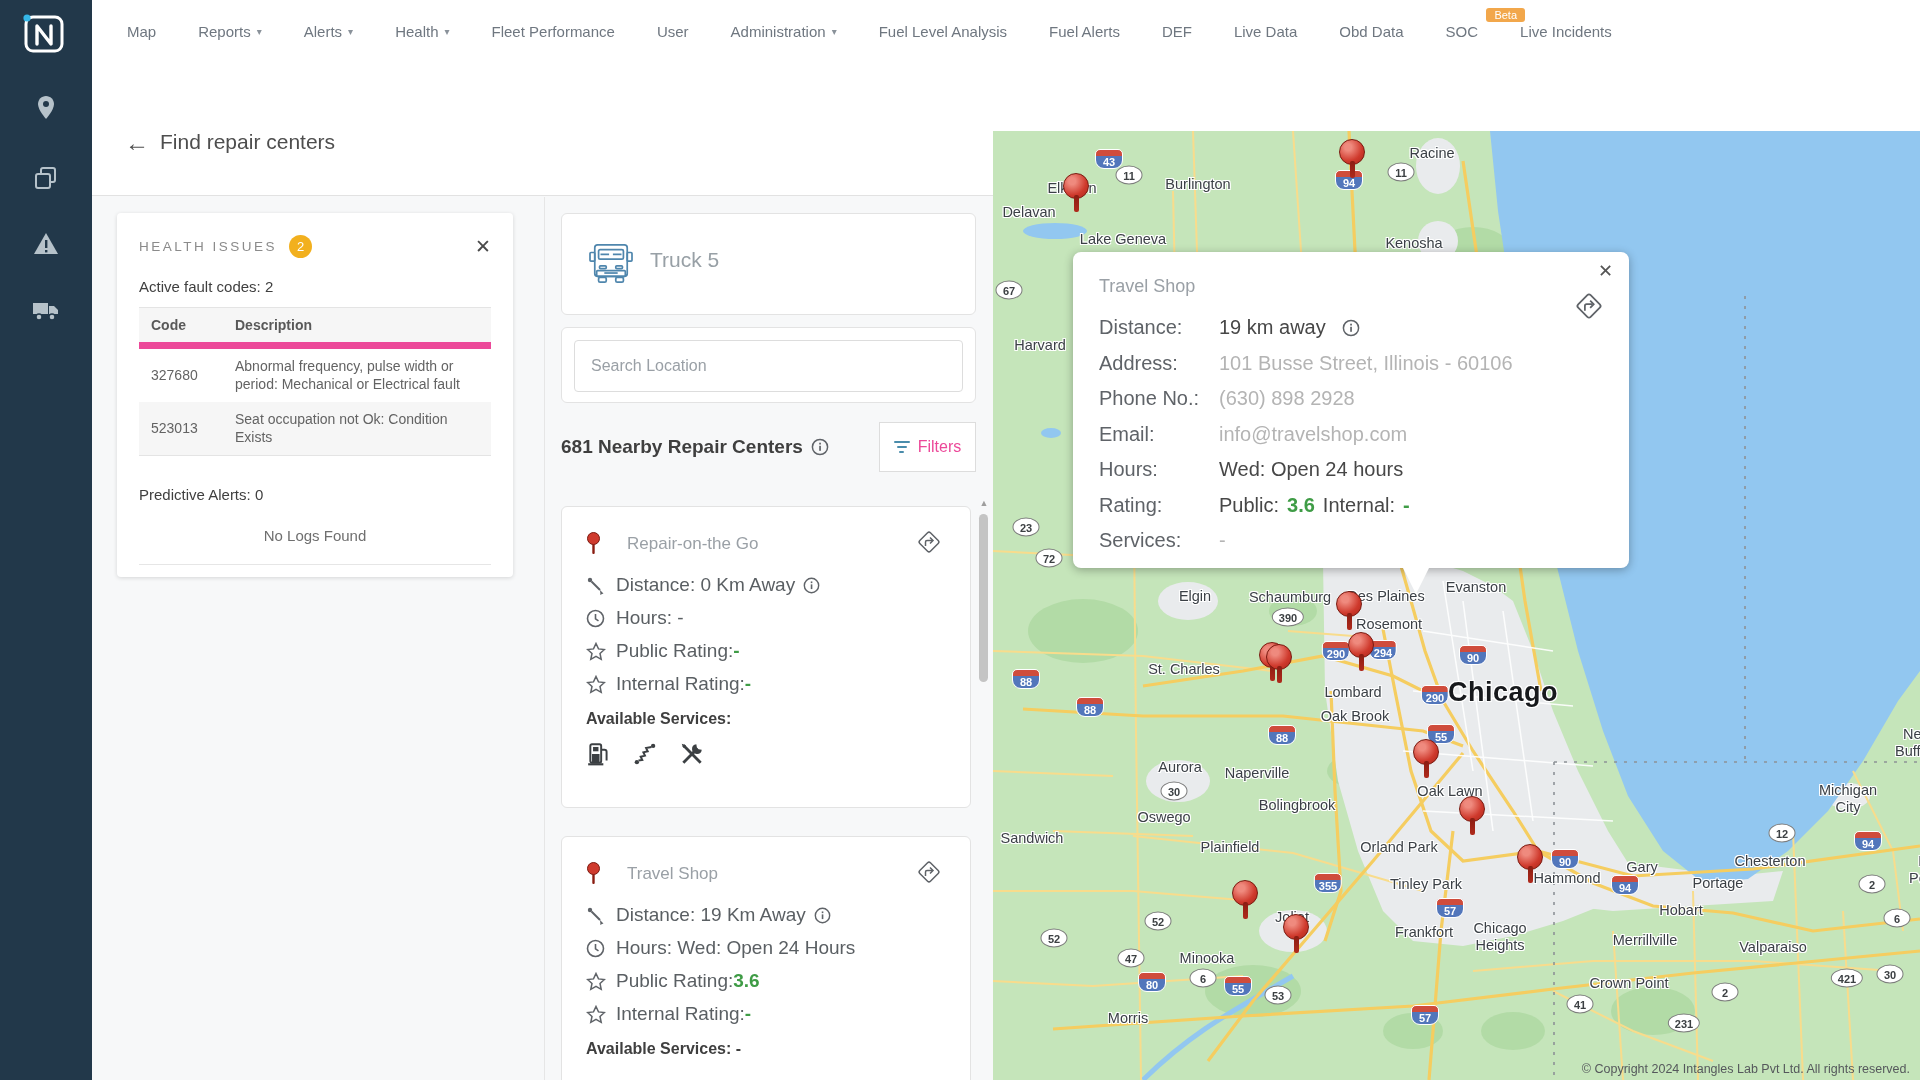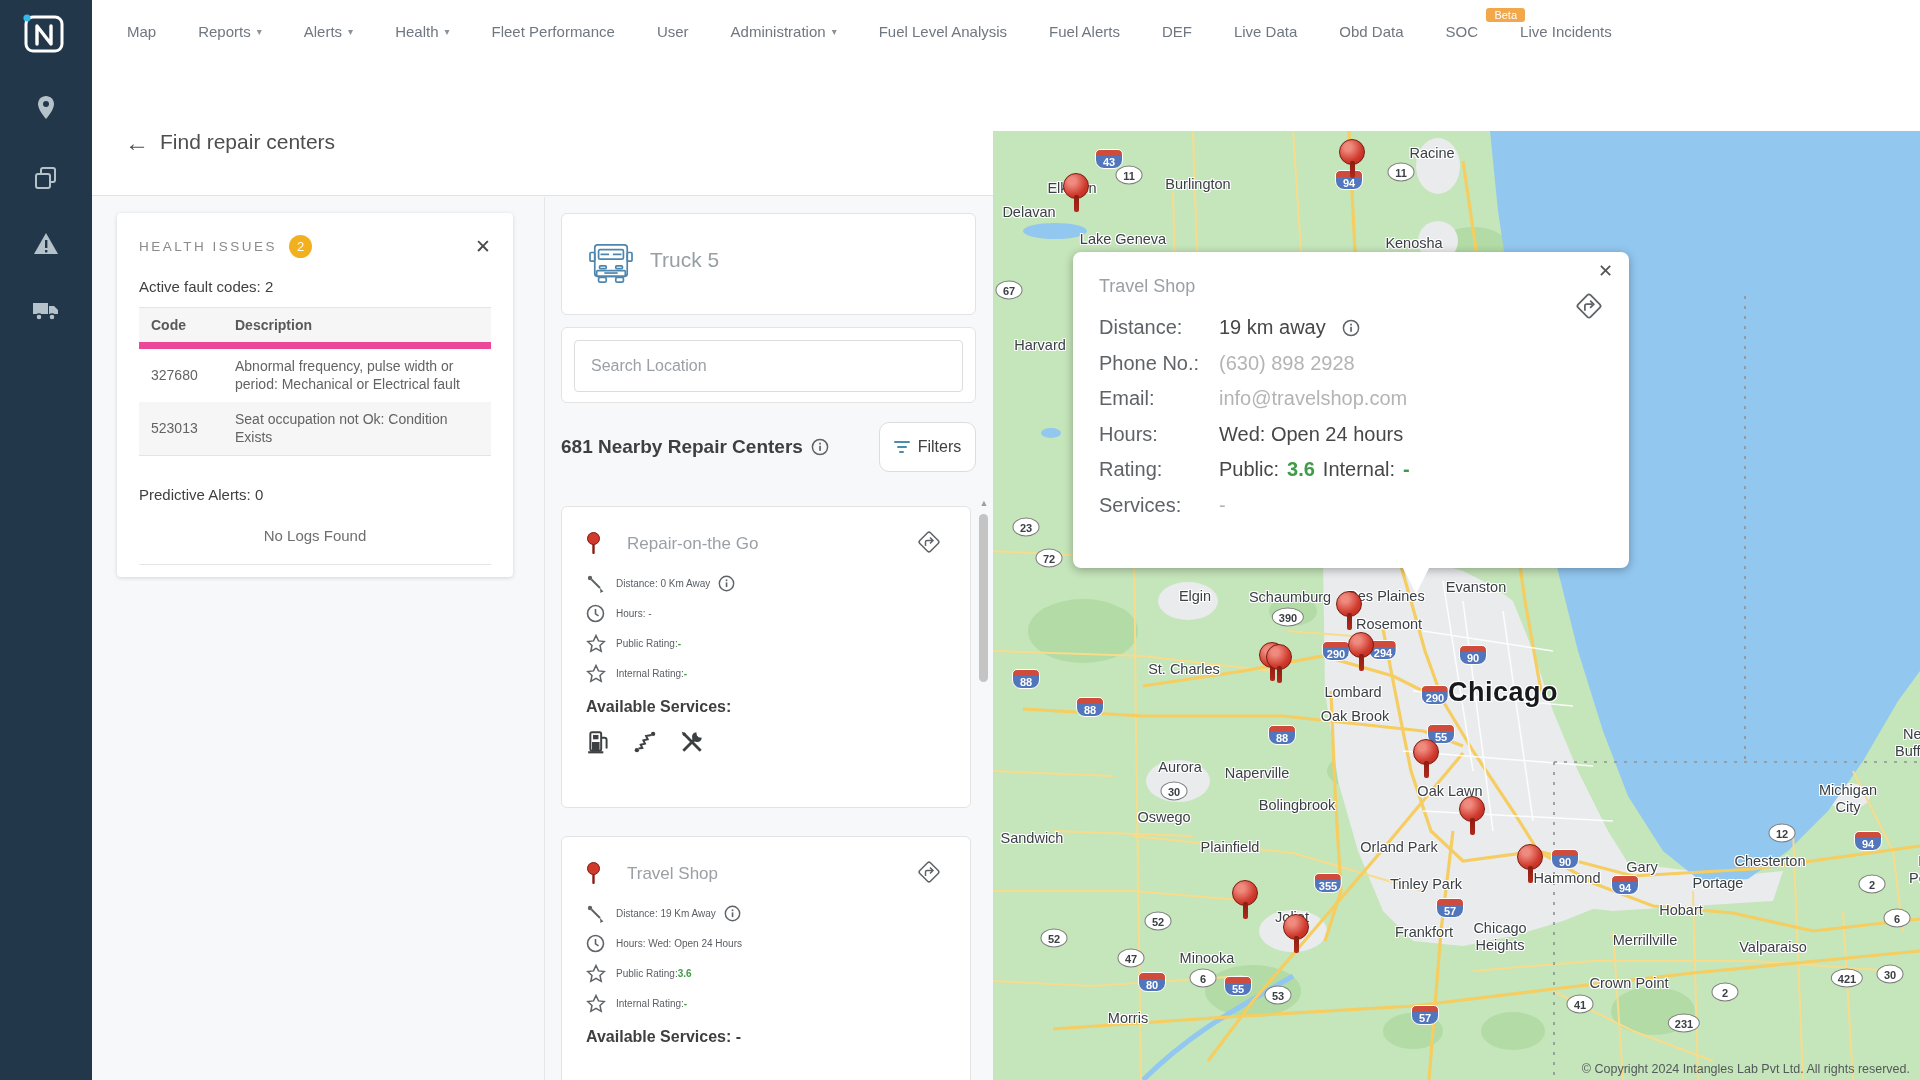--- a/index.html
+++ b/index.html
@@ -53,33 +53,33 @@
   #truck-card { top:16px; height:102px; }
   #truck-card svg { position:absolute; left:26px; top:28px; }
   #truck-name { position:absolute; left:88px; top:34px; font-size:21px; color:#98a0a6; }
   #search-wrap { top:130px; height:76px; padding:12px; }
   #search-input { width:100%; height:52px; border:1px solid #ddd; border-radius:4px; font-size:16px; color:#444;
                   padding:0 16px; outline:none; font-family:"Liberation Sans",sans-serif; }
   #search-input::placeholder { color:#9aa0a6; }
   #list-header { position:absolute; left:16px; top:222px; width:415px; height:56px; display:flex; align-items:center; }
   #list-count { font-size:19px; font-weight:700; color:#3f3f3f; }
   .info-ic { display:inline-flex; margin-left:8px; }
-  #filters-btn { margin-left:auto; width:97px; height:50px; background:#fff; border:1px solid #ddd; border-radius:10px;
-                 color:#404040; font-size:16px; display:flex; align-items:center; justify-content:center; gap:8px; cursor:pointer; }
+  #filters-btn { margin-left:auto; width:97px; height:50px; background:#fff; border:1px solid #ddd; border-radius:0;
+                 color:#ec4899; font-size:16px; display:flex; align-items:center; justify-content:center; gap:8px; cursor:pointer; }
   .filter-ic { display:inline-block; width:16px; }
   .filter-ic i { display:block; height:2px; background:#4a8cab; margin:3px auto; border-radius:1px; }
   .filter-ic i:nth-child(1){width:16px}.filter-ic i:nth-child(2){width:10px}.filter-ic i:nth-child(3){width:5px}
 
   .rc-card { padding:18px 24px; width:410px; }
   #rc-card-1 { top:309px; height:302px; }
   #rc-card-2 { top:639px; height:300px; }
   .rc-title { display:flex; align-items:center;gap:12px; }
   .rc-name { margin-left:14px; font-size:17px; color:#9aa0a6; }
   .rc-route { margin-left:auto; cursor:pointer; }
-  .rc-row { display:flex; align-items:center; margin-top:11px; font-size:10px; color:#5a5f63; }
+  .rc-row { display:flex; align-items:center; margin-top:11px; font-size:19px; color:#5a5f63; }
   .rc-row .ric { width:30px; flex:none; display:flex; align-items:center; }
   .green { color:#3f9c46; font-weight:700; }
   .rc-services { margin-top:15px; font-size:16px; font-weight:700; color:#3f3f3f; }
   .svc-row { display:flex; gap:20px; margin-top:13px; }
   .svc-row svg { display:block; }
 
   
   #list-scroll { position:absolute; right:2px; top:301px; bottom:0; width:14px; }
   #list-scroll .up { text-align:center; color:#9e9e9e; font-size:9px; cursor:pointer; }
   #list-scroll .thumb { position:absolute; top:16px; left:2px; width:9px; height:168px; background:#c4c4c4; border-radius:5px; cursor:pointer; }
@@ -650,20 +650,24 @@
               <span class="info-ic">
                   <svg width="18" height="18" viewBox="0 0 18 18">
                     <circle cx="9" cy="9" r="7.6" fill="none" stroke="#5f6368" stroke-width="1.5"></circle>
                     <rect x="8.2" y="7.8" width="1.7" height="5" fill="#5f6368"></rect>
                     <rect x="8.2" y="4.7" width="1.7" height="1.8" fill="#5f6368"></rect>
                   </svg>
                 </span>
               </span>
             </div>
           <div class="prow">
+              <span class="pl">Address:</span>
+            <span class="pv muted">101 Busse Street, Illinois - 60106</span>
+            </div>
+          <div class="prow">
               <span class="pl">Phone No.:</span>
             <span class="pv muted">(630) 898 2928</span>
             </div>
           <div class="prow">
               <span class="pl">Email:</span>
             <span class="pv muted">info@travelshop.com</span>
             </div>
           <div class="prow">
               <span class="pl">Hours:</span>
             <span class="pv">Wed: Open 24 hours</span>

